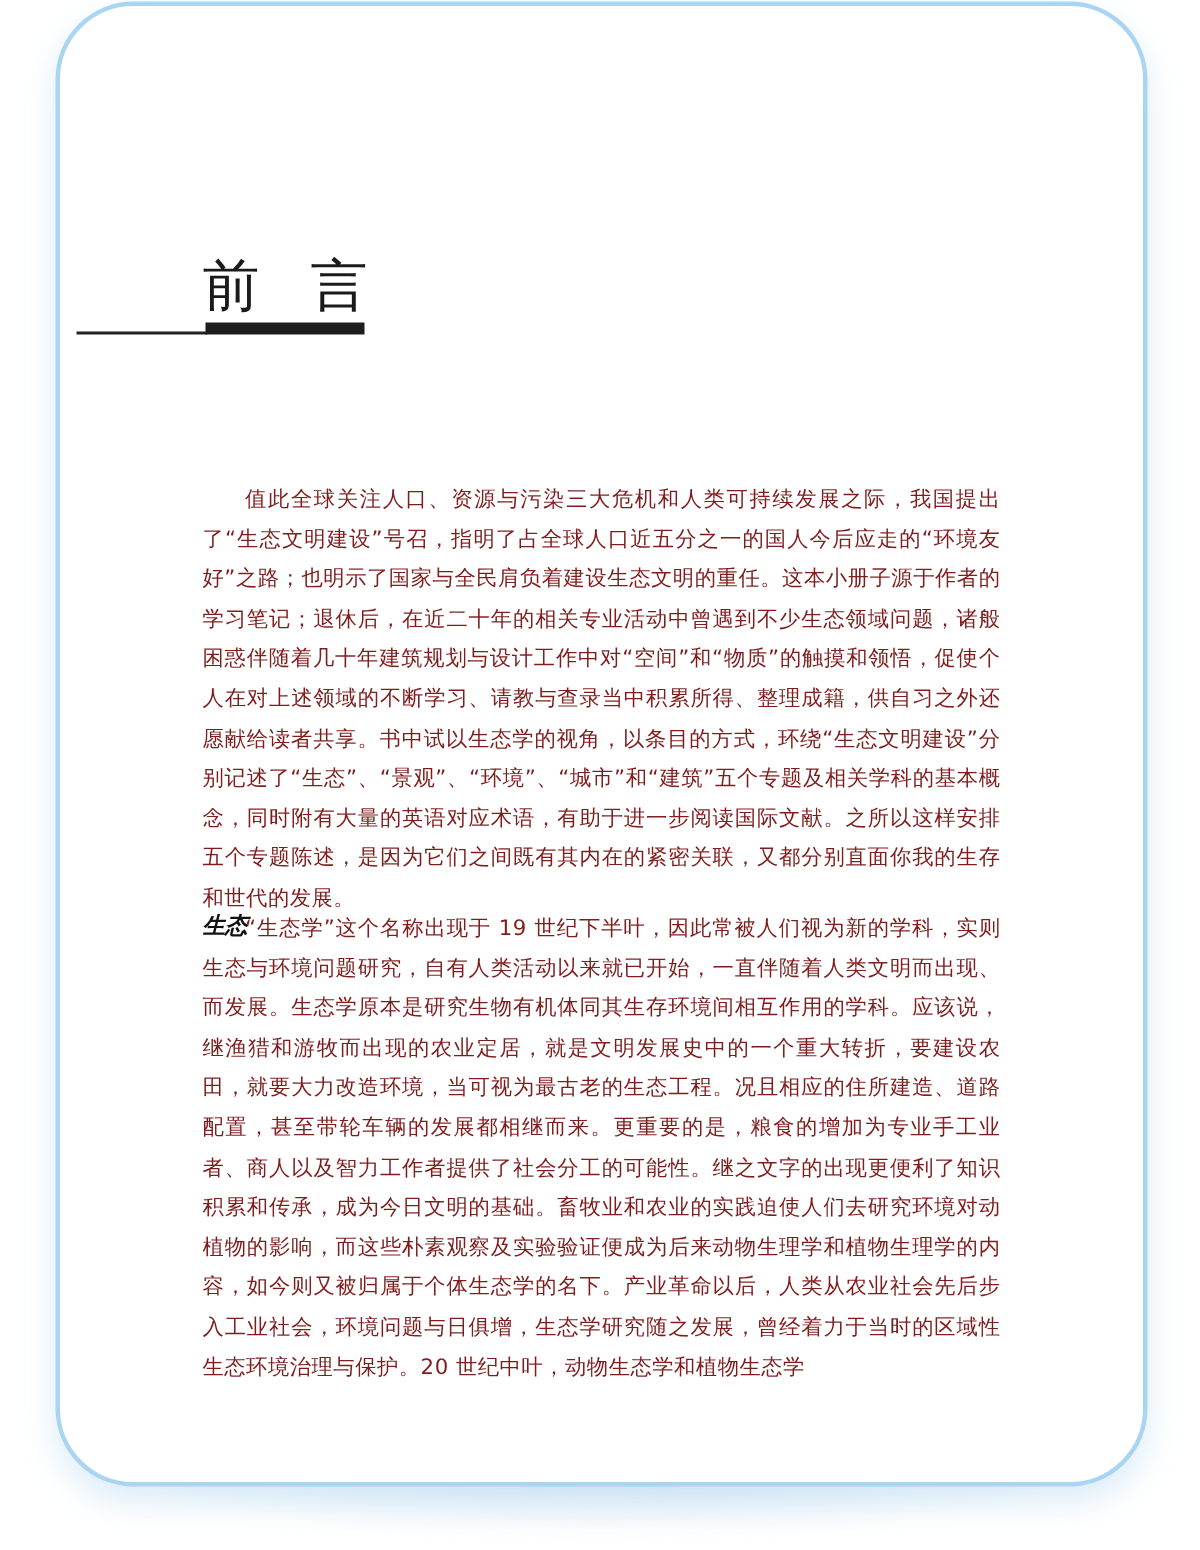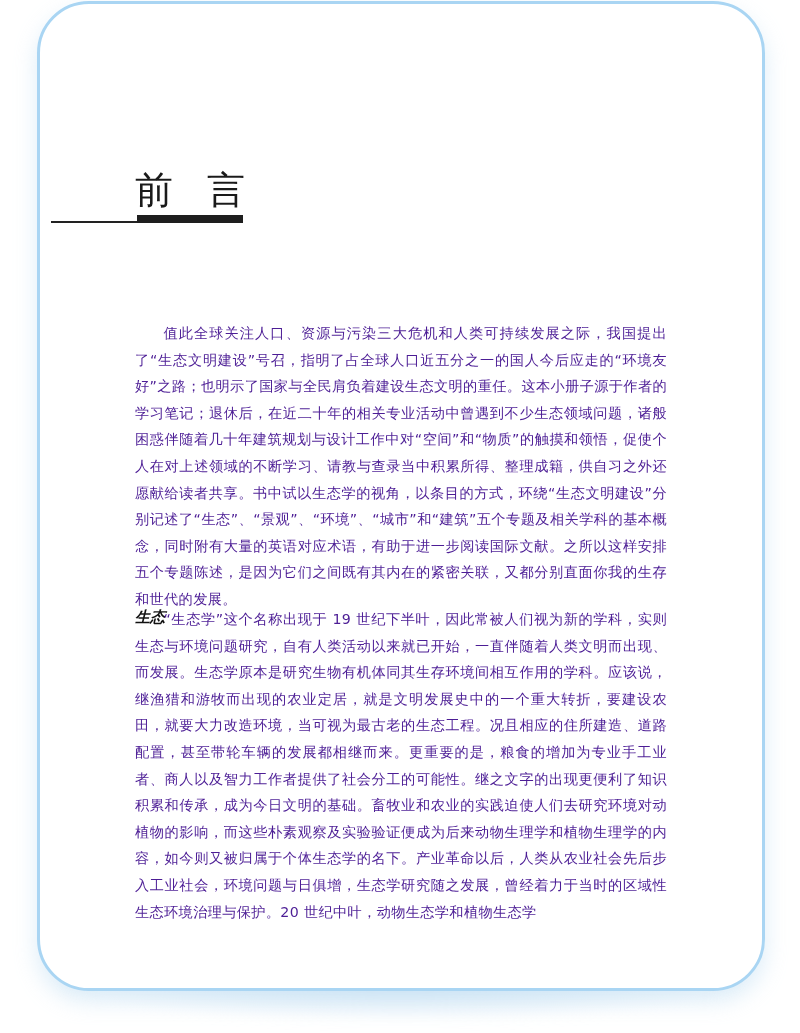--- a/index.html
+++ b/index.html
@@ -69,21 +69,21 @@
     height: 8px;
     background: #1e1e1e;
   }
   .body-text {
     position: absolute;
     left: 135px;
     width: 532px;
     font-family: "DejaVu Sans", sans-serif;
     font-size: 14.2px;
     line-height: 26.6px;
-    color: #4c1d95;
+    color: #7f1d1d;
     text-align: justify;
     text-align-last: left;
     letter-spacing: 0.35px;
     margin: 0;
   }
   .p1 { top: 320px; }
   .p2 { top: 606px; }
   .indent { text-indent: 2em; }
   .section-heading {
     position: absolute;

